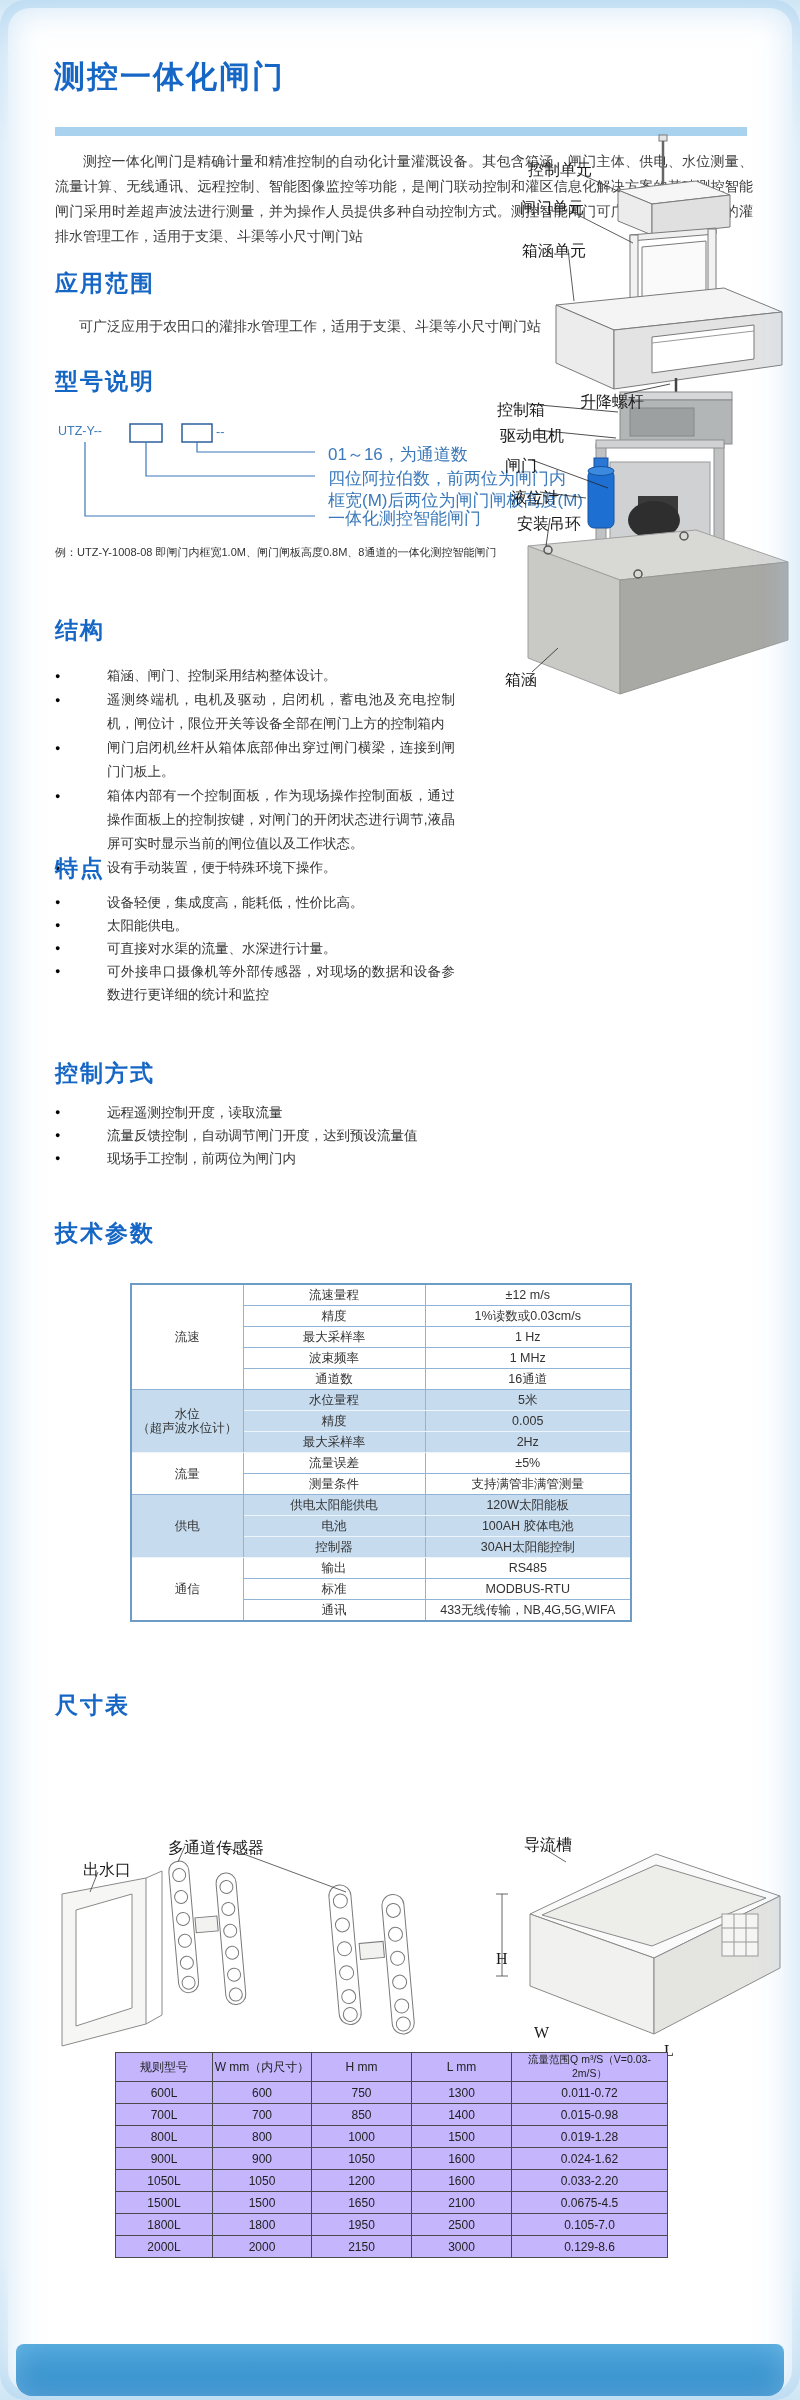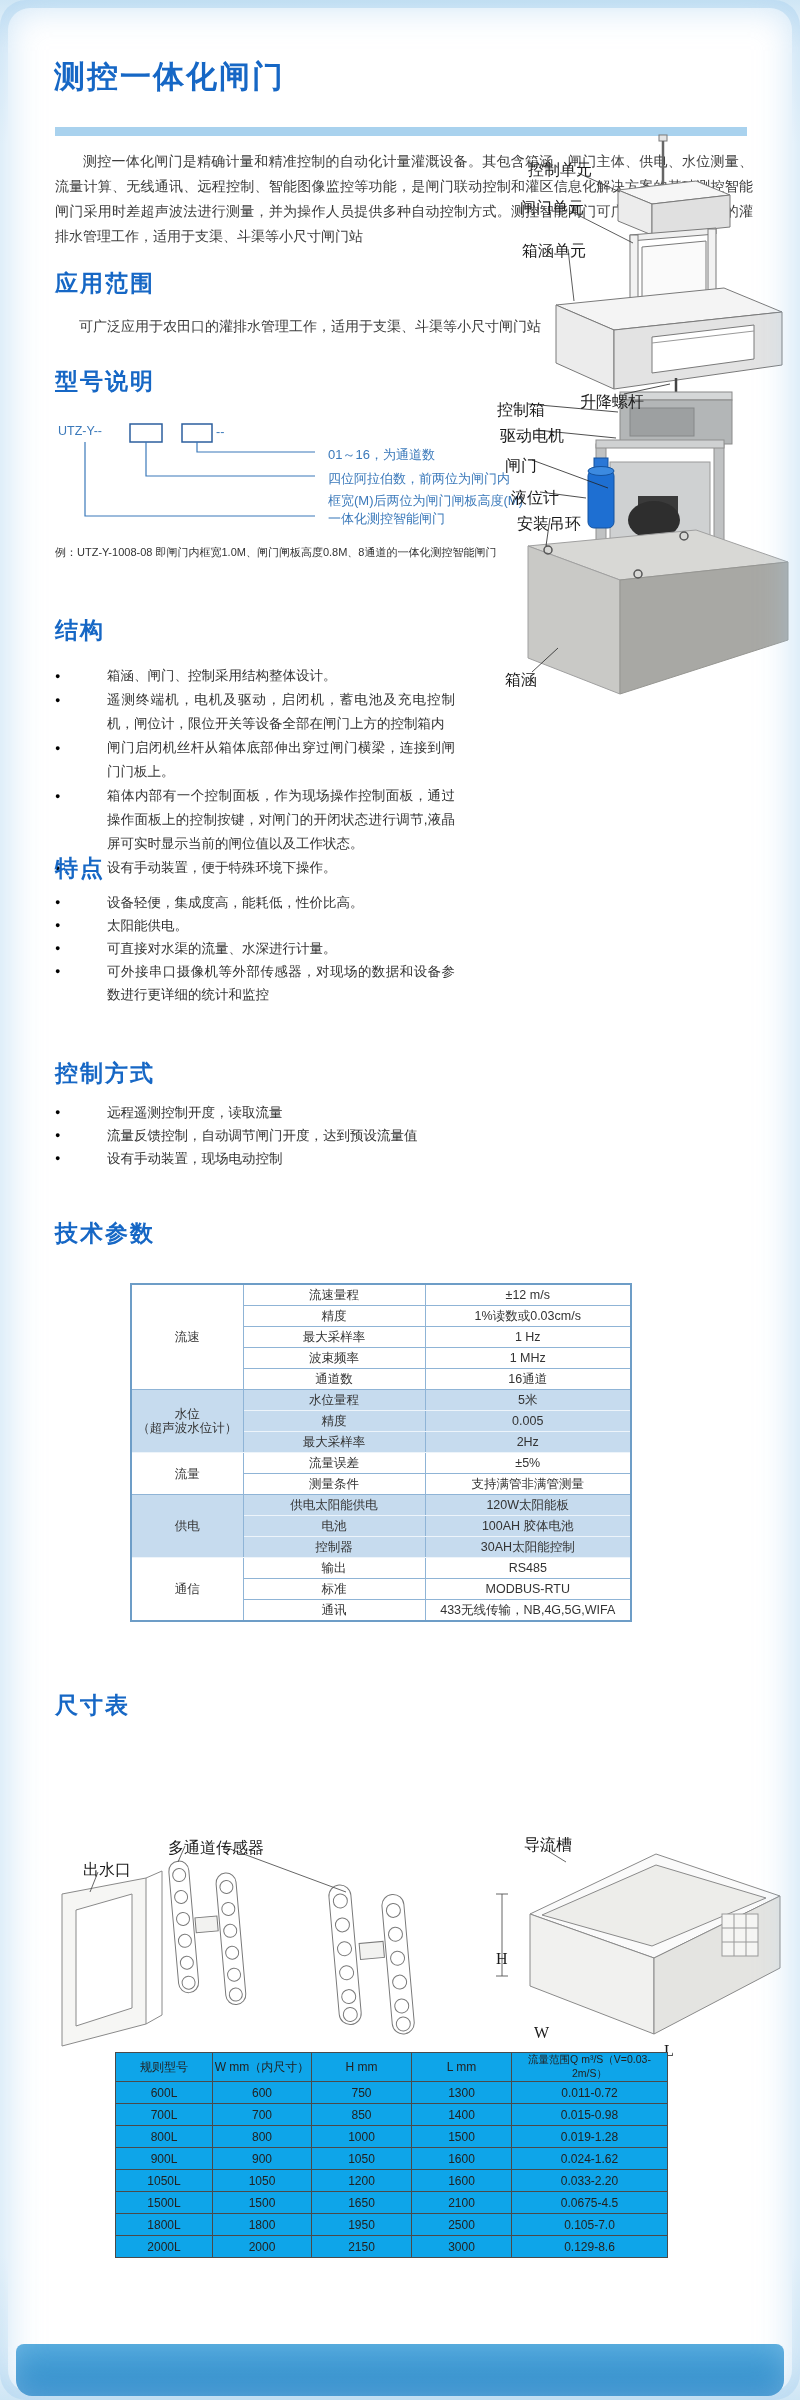--- a/index.html
+++ b/index.html
@@ -18,21 +18,21 @@
     text-align:justify;text-indent:2em;}
   .sec-h{left:55px;font-size:23px;font-weight:bold;color:#1667c5;letter-spacing:2px;}
   #app-h{top:268px;} #model-h{top:366px;} #struct-h{top:615px;} #feat-h{top:853px;}
   #ctrl-h{top:1058px;} #tech-h{top:1218px;} #dim-h{top:1690px;}
   #app-text{left:55px;top:318px;width:680px;font-size:14px;color:#3c3c3c;margin-left:24px;}
   
   #model-svg{left:50px;top:416px;}
   .model-txt{color:#3b79ba;font-size:12.5px;}
   #model-prefix{left:58px;top:424px;}
   #model-sep{left:216px;top:425px;}
-  .model-label{color:#3b79ba;font-size:13px;line-height:22px;}
+  .model-label{color:#3b79ba;font-size:17px;line-height:22px;}
   #model-l1{left:328px;top:444px;}
   #model-l2a{left:328px;top:468px;}
   #model-l2b{left:328px;top:490px;}
   #model-l3{left:328px;top:508px;}
   #model-example{left:55px;top:545px;font-size:11px;color:#333;white-space:nowrap;}
   
   .bullets{left:55px;width:400px;color:#333;font-size:13.5px;}
   #structure-list{top:664px;}
   #features-list{top:891px;}
   #control-list{top:1101px;width:460px;}
@@ -46,21 +46,21 @@
     font-size:16px;color:#1a1a1a;white-space:nowrap;}
   
   #tech-table{position:absolute;left:130px;top:1283px;width:500px;border-collapse:collapse;
     table-layout:fixed;font-size:12.5px;color:#333;border:2px solid #6d9dc7;background:#fff;}
   #tech-table td{border:1px solid #8fb4d6;text-align:center;height:20px;padding:0 2px;overflow:hidden;}
   #tech-table tr.shaded td{background:#c6dbee;border-top-color:#edf4fa;border-bottom-color:#edf4fa;
     border-left-color:#8fb4d6;border-right-color:#8fb4d6;}
   #tech-table td.cat{line-height:14px;font-size:12.5px;}
   
   #dim-table{position:absolute;left:115px;top:2052px;width:552px;border-collapse:collapse;
-    table-layout:fixed;font-size:12px;color:#222;background:#0ea5e9;}
+    table-layout:fixed;font-size:12px;color:#222;background:#c4b5fd;}
   #dim-table th,#dim-table td{border:1px solid #4a4a4a;height:21px;padding:0 1px;text-align:center;font-weight:normal;}
   #dim-table th.small{font-size:10.5px;}
   
   #footer-bar{left:16px;top:2344px;width:768px;height:52px;border-radius:8px 8px 16px 16px;
     background:linear-gradient(180deg,#57abdd,#1f82c5);}
   svg{position:absolute;overflow:visible;}
 </style>
 </head>
 <body>
 
@@ -207,21 +207,21 @@
     <div class="bullet-item">
       <span class="dot">●</span>
       <span class="btext">远程遥测控制开度，读取流量</span>
     </div>
     <div class="bullet-item">
       <span class="dot">●</span>
       <span class="btext">流量反馈控制，自动调节闸门开度，达到预设流量值</span>
     </div>
     <div class="bullet-item">
       <span class="dot">●</span>
-      <span class="btext">设有手动装置，现场电动控制</span>
+      <span class="btext">现场手工控制，前两位为闸门内</span>
     </div>
   </div>
 
 <div class="abs sec-h" id="tech-h">技术参数</div>
 <table id="tech-table">
   <colgroup>
       <col style="width:112px">
       <col style="width:182px">
       <col style="width:206px">
     </colgroup>

